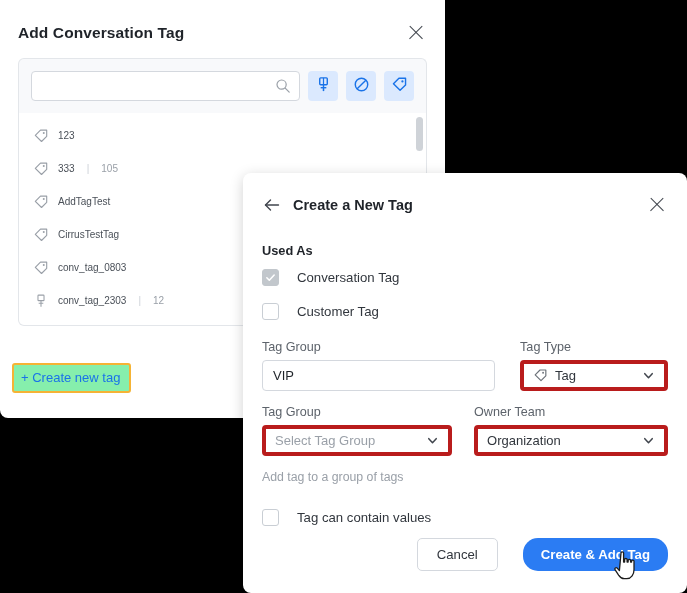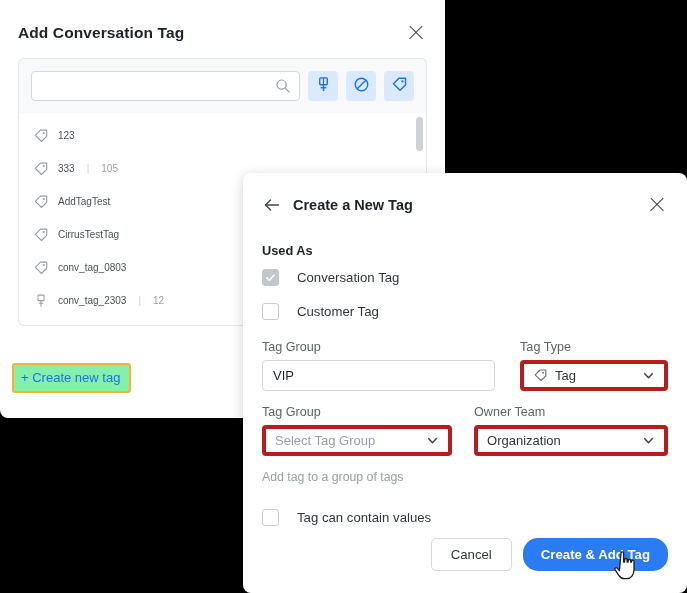--- a/index.html
+++ b/index.html
@@ -144,21 +144,21 @@
     display: flex; align-items: center; gap: 7px; padding: 0 9px;
     font-size: 13px; color: #31363d; cursor: pointer; background: #fff;
   }
   .select-box .sel-text { flex: 1 1 auto; white-space: nowrap; overflow: hidden; }
   .select-box.placeholder .sel-text { color: #9aa0a8; }
   .chev { width: 13px; height: 13px; flex: 0 0 auto; }
   .helper-text { font-size: 12.3px; color: #9aa0a8; margin-top: 14px; }
 
   .footer-row {
     position: absolute; right: 19px; bottom: 22px;
-    display: flex; align-items: center; gap: 11px;
+    display: flex; align-items: center; gap: 25px;
   }
   .btn-cancel {
     height: 33px; padding: 0 19px; border: 1px solid #d4d8de; border-radius: 5px;
     background: #fff; font-family: "Liberation Sans", sans-serif;
     font-size: 13.2px; color: #31363d; cursor: pointer;
   }
   .btn-primary {
     height: 33px; padding: 0 18px; border: none; border-radius: 15px;
     background: #2b7cf3; font-family: "Liberation Sans", sans-serif;
     font-size: 13.2px; font-weight: 700; color: #ffffff; cursor: pointer;

